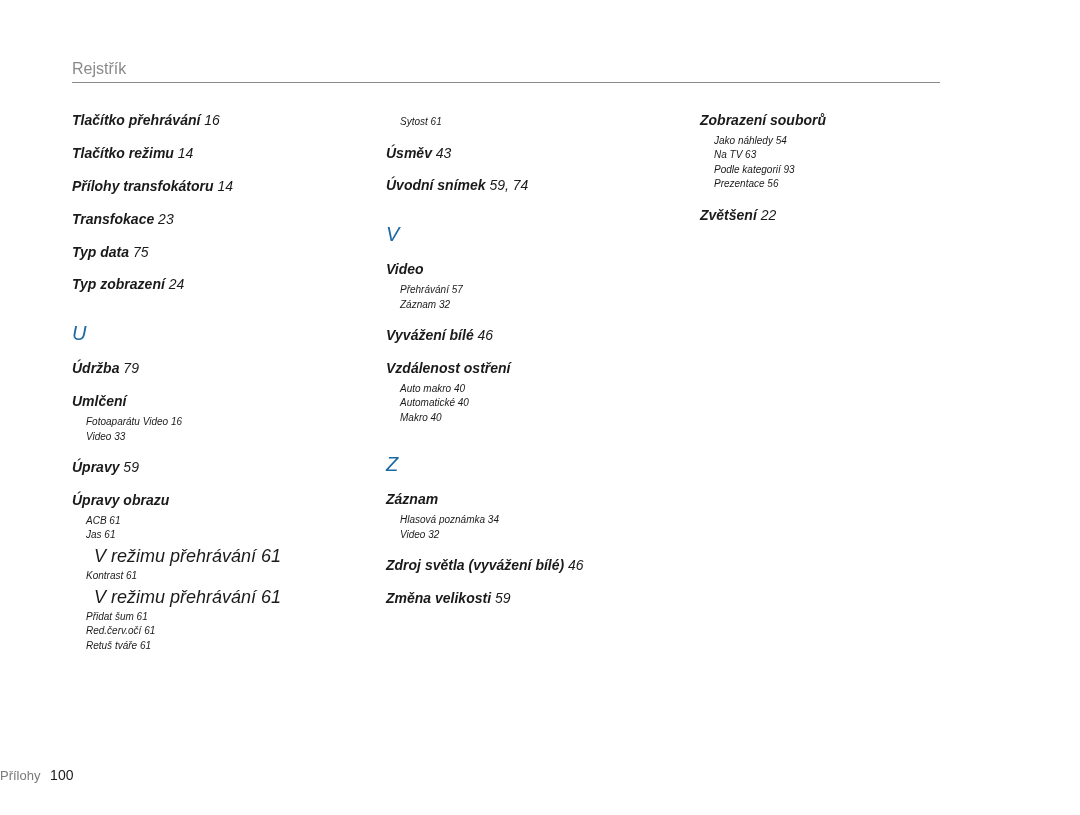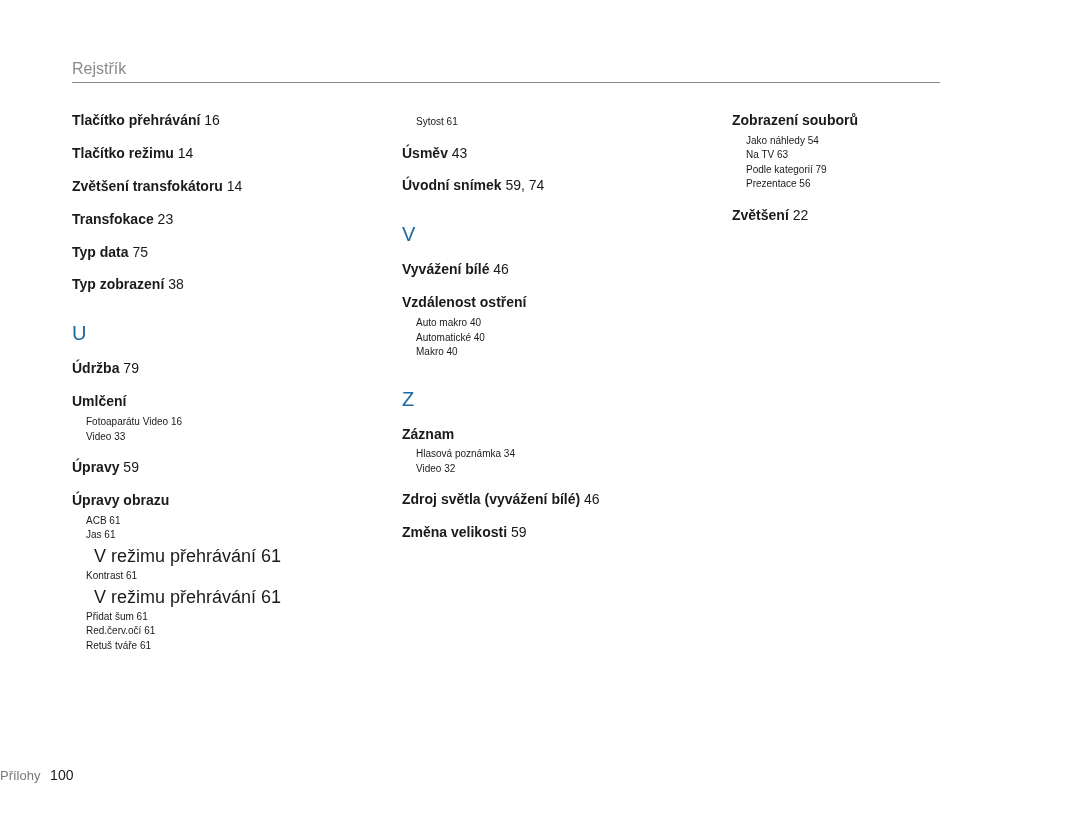--- a/index.html
+++ b/index.html
@@ -23,21 +23,22 @@
     color: #8a8a8a;
     margin-bottom: 4px;
   }
   .rule {
     border: none;
     border-top: 1px solid #8a8a8a;
     margin: 0 0 28px 0;
   }
   .columns {
     display: flex;
-    gap: 40px;
+    gap: 24px;
+    font-style: italic;
   }
   .col {
     width: 290px;
     flex: 0 0 auto;
   }
   .letter {
     color: #1d6aa3;
     font-size: 20px;
     font-weight: normal;
     margin-top: 28px;
@@ -89,24 +90,24 @@
 </head>
 <body>
 
 <div class="page">
   <div class="header-title">Rejstřík</div>
   <hr class="rule">
   <div class="columns" id="columns">
       <div class="col">
         <div class="entry"><span>Tlačítko přehrávání</span><span class="pg">  16</span></div>
         <div class="entry"><span>Tlačítko režimu</span><span class="pg">  14</span></div>
-        <div class="entry"><span>Zvětšení transfokátoru</span><span class="pg">  14</span></div>
+        <div class="entry"><span>Přílohy transfokátoru</span><span class="pg">  14</span></div>
         <div class="entry"><span>Transfokace</span><span class="pg">  23</span></div>
         <div class="entry"><span>Typ data</span><span class="pg">  75</span></div>
-        <div class="entry"><span>Typ zobrazení</span><span class="pg">  38</span></div>
+        <div class="entry"><span>Typ zobrazení</span><span class="pg">  24</span></div>
         <div class="letter">U</div>
         <div class="entry"><span>Údržba</span><span class="pg">  79</span></div>
         <div class="entry"><span>Umlčení</span><div class="sublist">
             <div class="sub">Fotoaparátu Video  16</div>
             <div class="sub">Video  33</div>
           </div></div>
         <div class="entry"><span>Úpravy</span><span class="pg">  59</span></div>
         <div class="entry"><span>Úpravy obrazu</span><div class="sublist">
             <div class="sub">ACB  61</div>
             <div class="sub">Jas  61</div>
@@ -120,39 +121,43 @@
       </div>
       <div class="col">
         <div class="entry" style="margin-bottom: 14px;">
           <div class="sublist">
             <div class="sub">Sytost  61</div>
           </div>
         </div>
         <div class="entry"><span>Úsměv</span><span class="pg">  43</span></div>
         <div class="entry"><span>Úvodní snímek</span><span class="pg">  59, 74</span></div>
         <div class="letter">V</div>
+        <div class="entry"><span>Video</span><div class="sublist">
+            <div class="sub">Přehrávání  57</div>
+            <div class="sub">Záznam  32</div>
+          </div></div>
         <div class="entry"><span>Vyvážení bílé</span><span class="pg">  46</span></div>
         <div class="entry"><span>Vzdálenost ostření</span><div class="sublist">
             <div class="sub">Auto makro  40</div>
             <div class="sub">Automatické  40</div>
             <div class="sub">Makro  40</div>
           </div></div>
         <div class="letter">Z</div>
         <div class="entry"><span>Záznam</span><div class="sublist">
             <div class="sub">Hlasová poznámka  34</div>
             <div class="sub">Video  32</div>
           </div></div>
         <div class="entry"><span>Zdroj světla (vyvážení bílé)</span><span class="pg">  46</span></div>
         <div class="entry"><span>Změna velikosti</span><span class="pg">  59</span></div>
       </div>
       <div class="col">
         <div class="entry"><span>Zobrazení souborů</span><div class="sublist">
             <div class="sub">Jako náhledy  54</div>
             <div class="sub">Na TV  63</div>
-            <div class="sub">Podle kategorií  79</div>
+            <div class="sub">Podle kategorií  93</div>
             <div class="sub">Prezentace  56</div>
           </div></div>
         <div class="entry"><span>Zvětšení</span><span class="pg">  22</span></div>
       </div>
     </div>
   <div class="footer">
     <span>Přílohy</span>
     <span class="pgnum">100</span>
   </div>
 </div>

